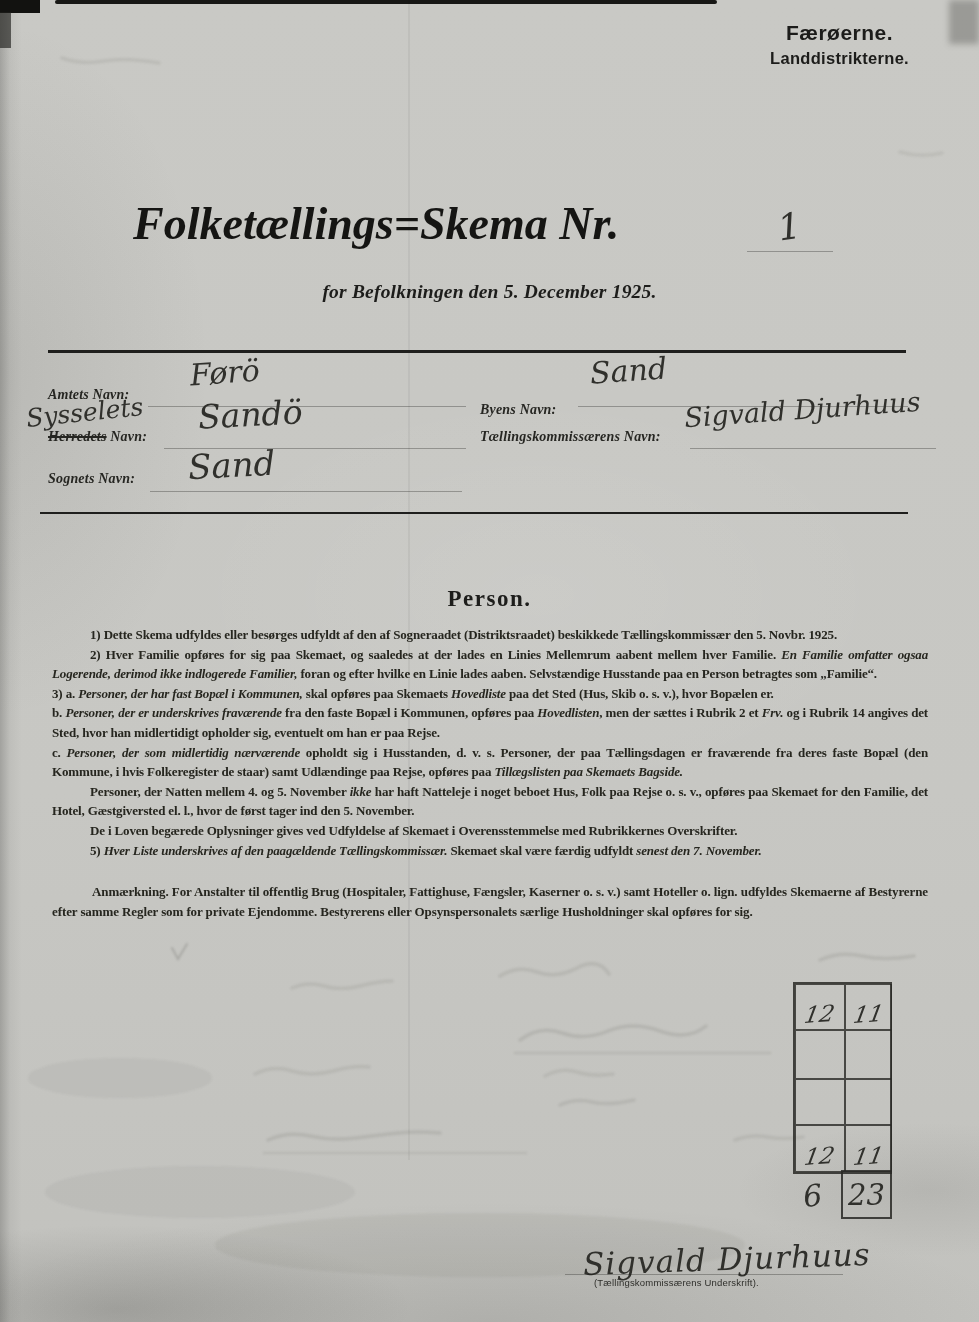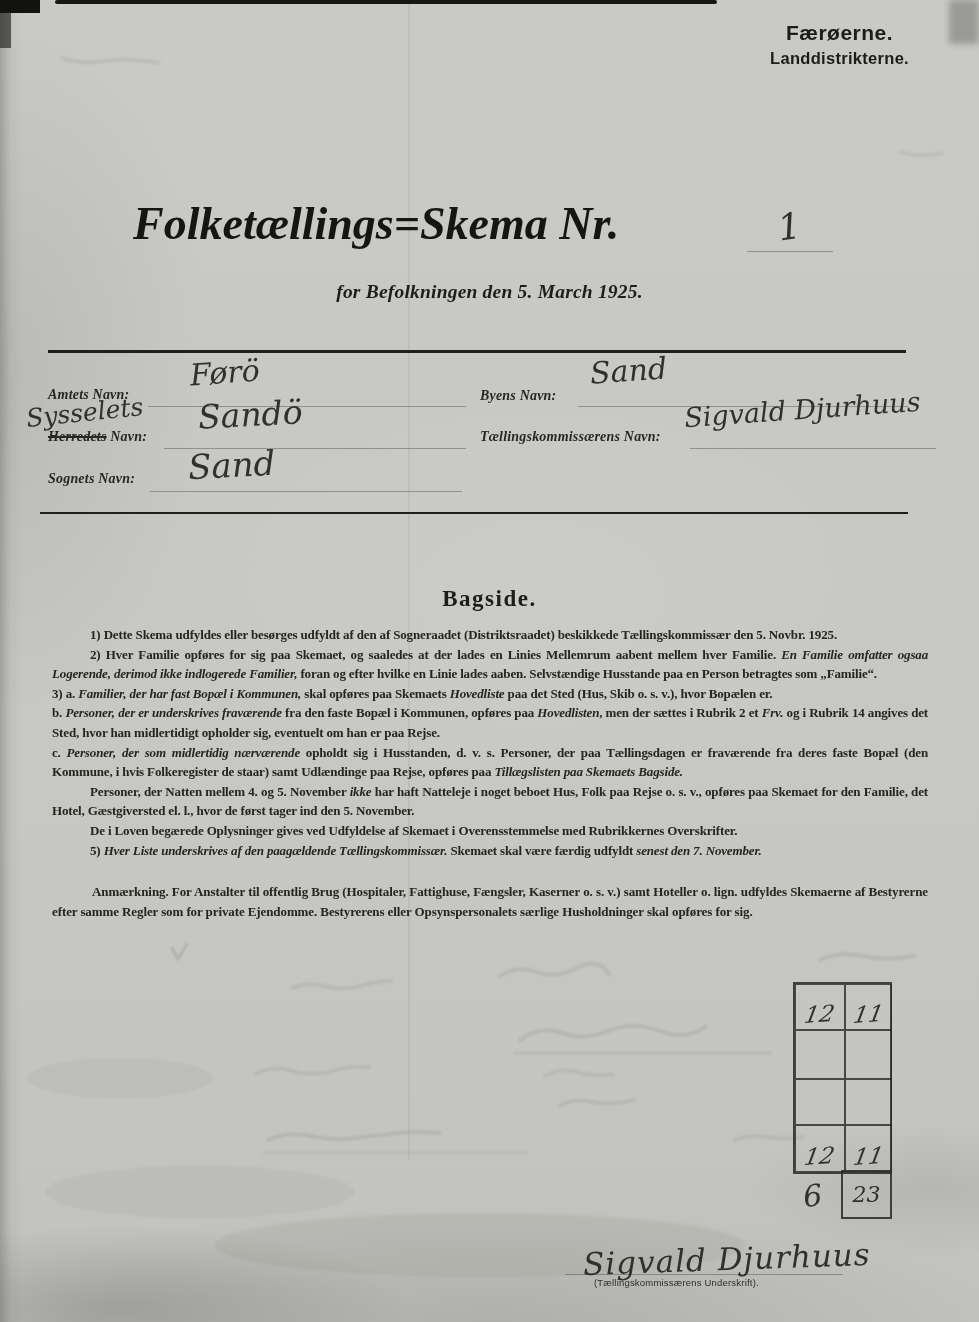--- a/index.html
+++ b/index.html
@@ -45,21 +45,21 @@
   .p-3bc{margin-left:68px;}
   .anm{left:52px;top:882px;width:876px;font-size:13px;line-height:19.8px;font-weight:bold;
     text-align:justify;letter-spacing:-.1px;text-indent:40px;color:#26261f;}
   .tally{left:793px;top:982px;width:99px;}
   .tally-grid{display:grid;grid-template-columns:50px 47px;grid-template-rows:46px 49px 46px 47px;
     border:2px solid rgba(40,40,36,.85);}
   .tcell{border:1px solid rgba(40,40,36,.8);display:flex;align-items:flex-end;justify-content:center;
     font-size:23px;padding-bottom:2px;}
   .tcell .skew{transform:skewX(-14deg) rotate(-4deg);}
   .tally-extra-right{position:absolute;left:48px;top:188px;width:47px;height:45px;
-    border:2px solid rgba(40,40,36,.85);display:flex;align-items:center;justify-content:center;font-size:22px;}
+    border:2px solid rgba(40,40,36,.85);display:flex;align-items:center;justify-content:center;font-size:29px;}
   .tally-extra-left{position:absolute;left:10px;top:196px;font-size:30px;transform:rotate(-6deg);}
   .sig-name{left:583px;top:1241px;font-size:31px;transform:rotate(-2deg);white-space:nowrap;letter-spacing:1px;}
   .sig-caption{left:594px;top:1277px;font-size:9.5px;font-weight:normal;color:#2e2e2a;letter-spacing:.2px;}
   .ghost{position:absolute;left:0;top:0;pointer-events:none;filter:blur(1.1px);}
   .topline{left:55px;top:0;width:662px;height:4px;background:#171715;border-radius:2px;}
   .corner-blob{left:0;top:0;width:40px;height:13px;background:#121210;}
   .corner-blob2{left:0;top:12px;width:11px;height:36px;background:rgba(30,30,28,.65);}
   .tr-smudge{right:0;top:0;width:30px;height:44px;background:rgba(45,45,42,.30);filter:blur(3px);}
   .fold{left:408px;top:0;width:2px;height:1160px;background:rgba(20,20,18,.05);}
   .nowrap{white-space:nowrap;}
@@ -98,55 +98,55 @@
   </svg>
 
   <div class="abs title-main">Folketællings=Skema Nr.</div>
 
   <div class="abs hdr-right sans">
     <div class="hdr-region">Færøerne.</div>
     <div class="hdr-district">Landdistrikterne.</div>
   </div>
   <div class="abs title-number hand">1</div>
   <div class="abs faint-line" style="left:747px;top:251px;width:86px;"></div>
-  <div class="abs subtitle">for Befolkningen den 5. March 1925.</div>
+  <div class="abs subtitle">for Befolkningen den 5. December 1925.</div>
 
   <div class="abs rule-line" style="left:48px;top:350px;width:858px;height:3px;"></div>
 
   <div class="abs field-label" style="left:48px;top:387px;">Amtets Navn:</div>
   <div class="abs faint-line" style="left:148px;top:406px;width:318px;"></div>
   <div class="abs hand nowrap" style="left:190px;top:355px;font-size:30px;transform:rotate(-4deg);">Førö</div>
 
   <div class="abs hand nowrap" style="left:26px;top:398px;font-size:25px;transform:rotate(-6deg);">Sysselets</div>
   <div class="abs field-label" style="left:48px;top:429px;">
     <span class="strike">Herredets</span>
     <span>Navn:</span>
   </div>
   <div class="abs faint-line" style="left:164px;top:448px;width:302px;"></div>
   <div class="abs hand nowrap" style="left:198px;top:395px;font-size:33px;transform:rotate(-3deg);">Sandö</div>
 
   <div class="abs field-label" style="left:48px;top:471px;">Sognets Navn:</div>
   <div class="abs faint-line" style="left:150px;top:491px;width:312px;"></div>
   <div class="abs hand nowrap" style="left:188px;top:445px;font-size:34px;transform:rotate(-3deg);">Sand</div>
 
-  <div class="abs field-label" style="left:480px;top:388px;">Byens Navn:</div>
+  <div class="abs field-label" style="left:480px;top:402px;">Byens Navn:</div>
   <div class="abs faint-line" style="left:578px;top:406px;width:330px;"></div>
   <div class="abs hand nowrap" style="left:590px;top:353px;font-size:30px;transform:rotate(-4deg);">Sand</div>
 
   <div class="abs field-label" style="left:480px;top:429px;font-style:italic;">Tællingskommissærens Navn:</div>
   <div class="abs faint-line" style="left:690px;top:448px;width:246px;"></div>
   <div class="abs hand nowrap" style="left:684px;top:394px;font-size:27px;transform:rotate(-4deg);">Sigvald Djurhuus</div>
 
   <div class="abs rule-line" style="left:40px;top:512px;width:868px;height:2px;"></div>
 
-  <div class="abs regler-h">Bagside.</div>
+  <div class="abs regler-h">Person.</div>
   <div class="abs rules">
     <p class="p-ind"><span>1) Dette Skema udfyldes eller besørges udfyldt af den af Sogneraadet (Distriktsraadet) beskikkede Tællingskommissær den 5. Novbr. 1925.</span></p>
     <p class="p-ind"><span>2) Hver Familie opføres for sig paa Skemaet, og saaledes at der lades en Linies Mellemrum aabent mellem hver Familie. </span><span class="it">En Familie omfatter ogsaa Logerende, derimod ikke indlogerede Familier,</span><span> foran og efter hvilke en Linie lades aaben. Selvstændige Husstande paa en Person betragtes som „Familie“.</span></p>
-    <p class="p-3a"><span>3) a. </span><span class="it">Familier, der har fast Bopæl i Kommunen,</span><span> skal opføres paa Skemaets </span><span class="it">Hovedliste</span><span> paa det Sted (Hus, Skib o. s. v.), hvor Bopælen er.</span></p>
+    <p class="p-3a"><span>3) a. </span><span class="it">Personer, der har fast Bopæl i Kommunen,</span><span> skal opføres paa Skemaets </span><span class="it">Hovedliste</span><span> paa det Sted (Hus, Skib o. s. v.), hvor Bopælen er.</span></p>
     <p class="p-3bc"><span>b. </span><span class="it">Personer, der er underskrives fraværende</span><span> fra den faste Bopæl i Kommunen, opføres paa </span><span class="it">Hovedlisten</span><span>, men der sættes i Rubrik 2 et </span><span class="it">Frv.</span><span> og i Rubrik 14 angives det Sted, hvor han midlertidigt opholder sig, eventuelt om han er paa Rejse.</span></p>
     <p class="p-3bc"><span>c. </span><span class="it">Personer, der som midlertidig nærværende</span><span> opholdt sig i Husstanden, d. v. s. Personer, der paa Tællingsdagen er fraværende fra deres faste Bopæl (den Kommune, i hvis Folkeregister de staar) samt Udlændinge paa Rejse, opføres paa </span><span class="it">Tillægslisten paa Skemaets Bagside.</span></p>
     <p class="p-ind"><span>Personer, der Natten mellem 4. og 5. November </span><span class="it">ikke</span><span> har haft Natteleje i noget beboet Hus, Folk paa Rejse o. s. v., opføres paa Skemaet for den Familie, det Hotel, Gæstgiversted el. l., hvor de først tager ind den 5. November.</span></p>
     <p class="p-ind"><span>De i Loven begærede Oplysninger gives ved Udfyldelse af Skemaet i Overensstemmelse med Rubrikkernes Overskrifter.</span></p>
     <p class="p-ind"><span>5) </span><span class="it">Hver Liste underskrives af den paagældende Tællingskommissær.</span><span> Skemaet skal være færdig udfyldt </span><span class="it">senest den 7. November.</span></p>
   </div>
 
   <div class="abs anm"><span class="bd">Anmærkning.</span><span> For Anstalter til offentlig Brug (Hospitaler, Fattighuse, Fængsler, Kaserner o. s. v.) samt Hoteller o. lign. udfyldes Skemaerne af Bestyrerne efter samme Regler som for private Ejendomme. Bestyrerens eller Opsynspersonalets særlige Husholdninger skal opføres for sig.</span></div>
 
   <div class="abs tally">

